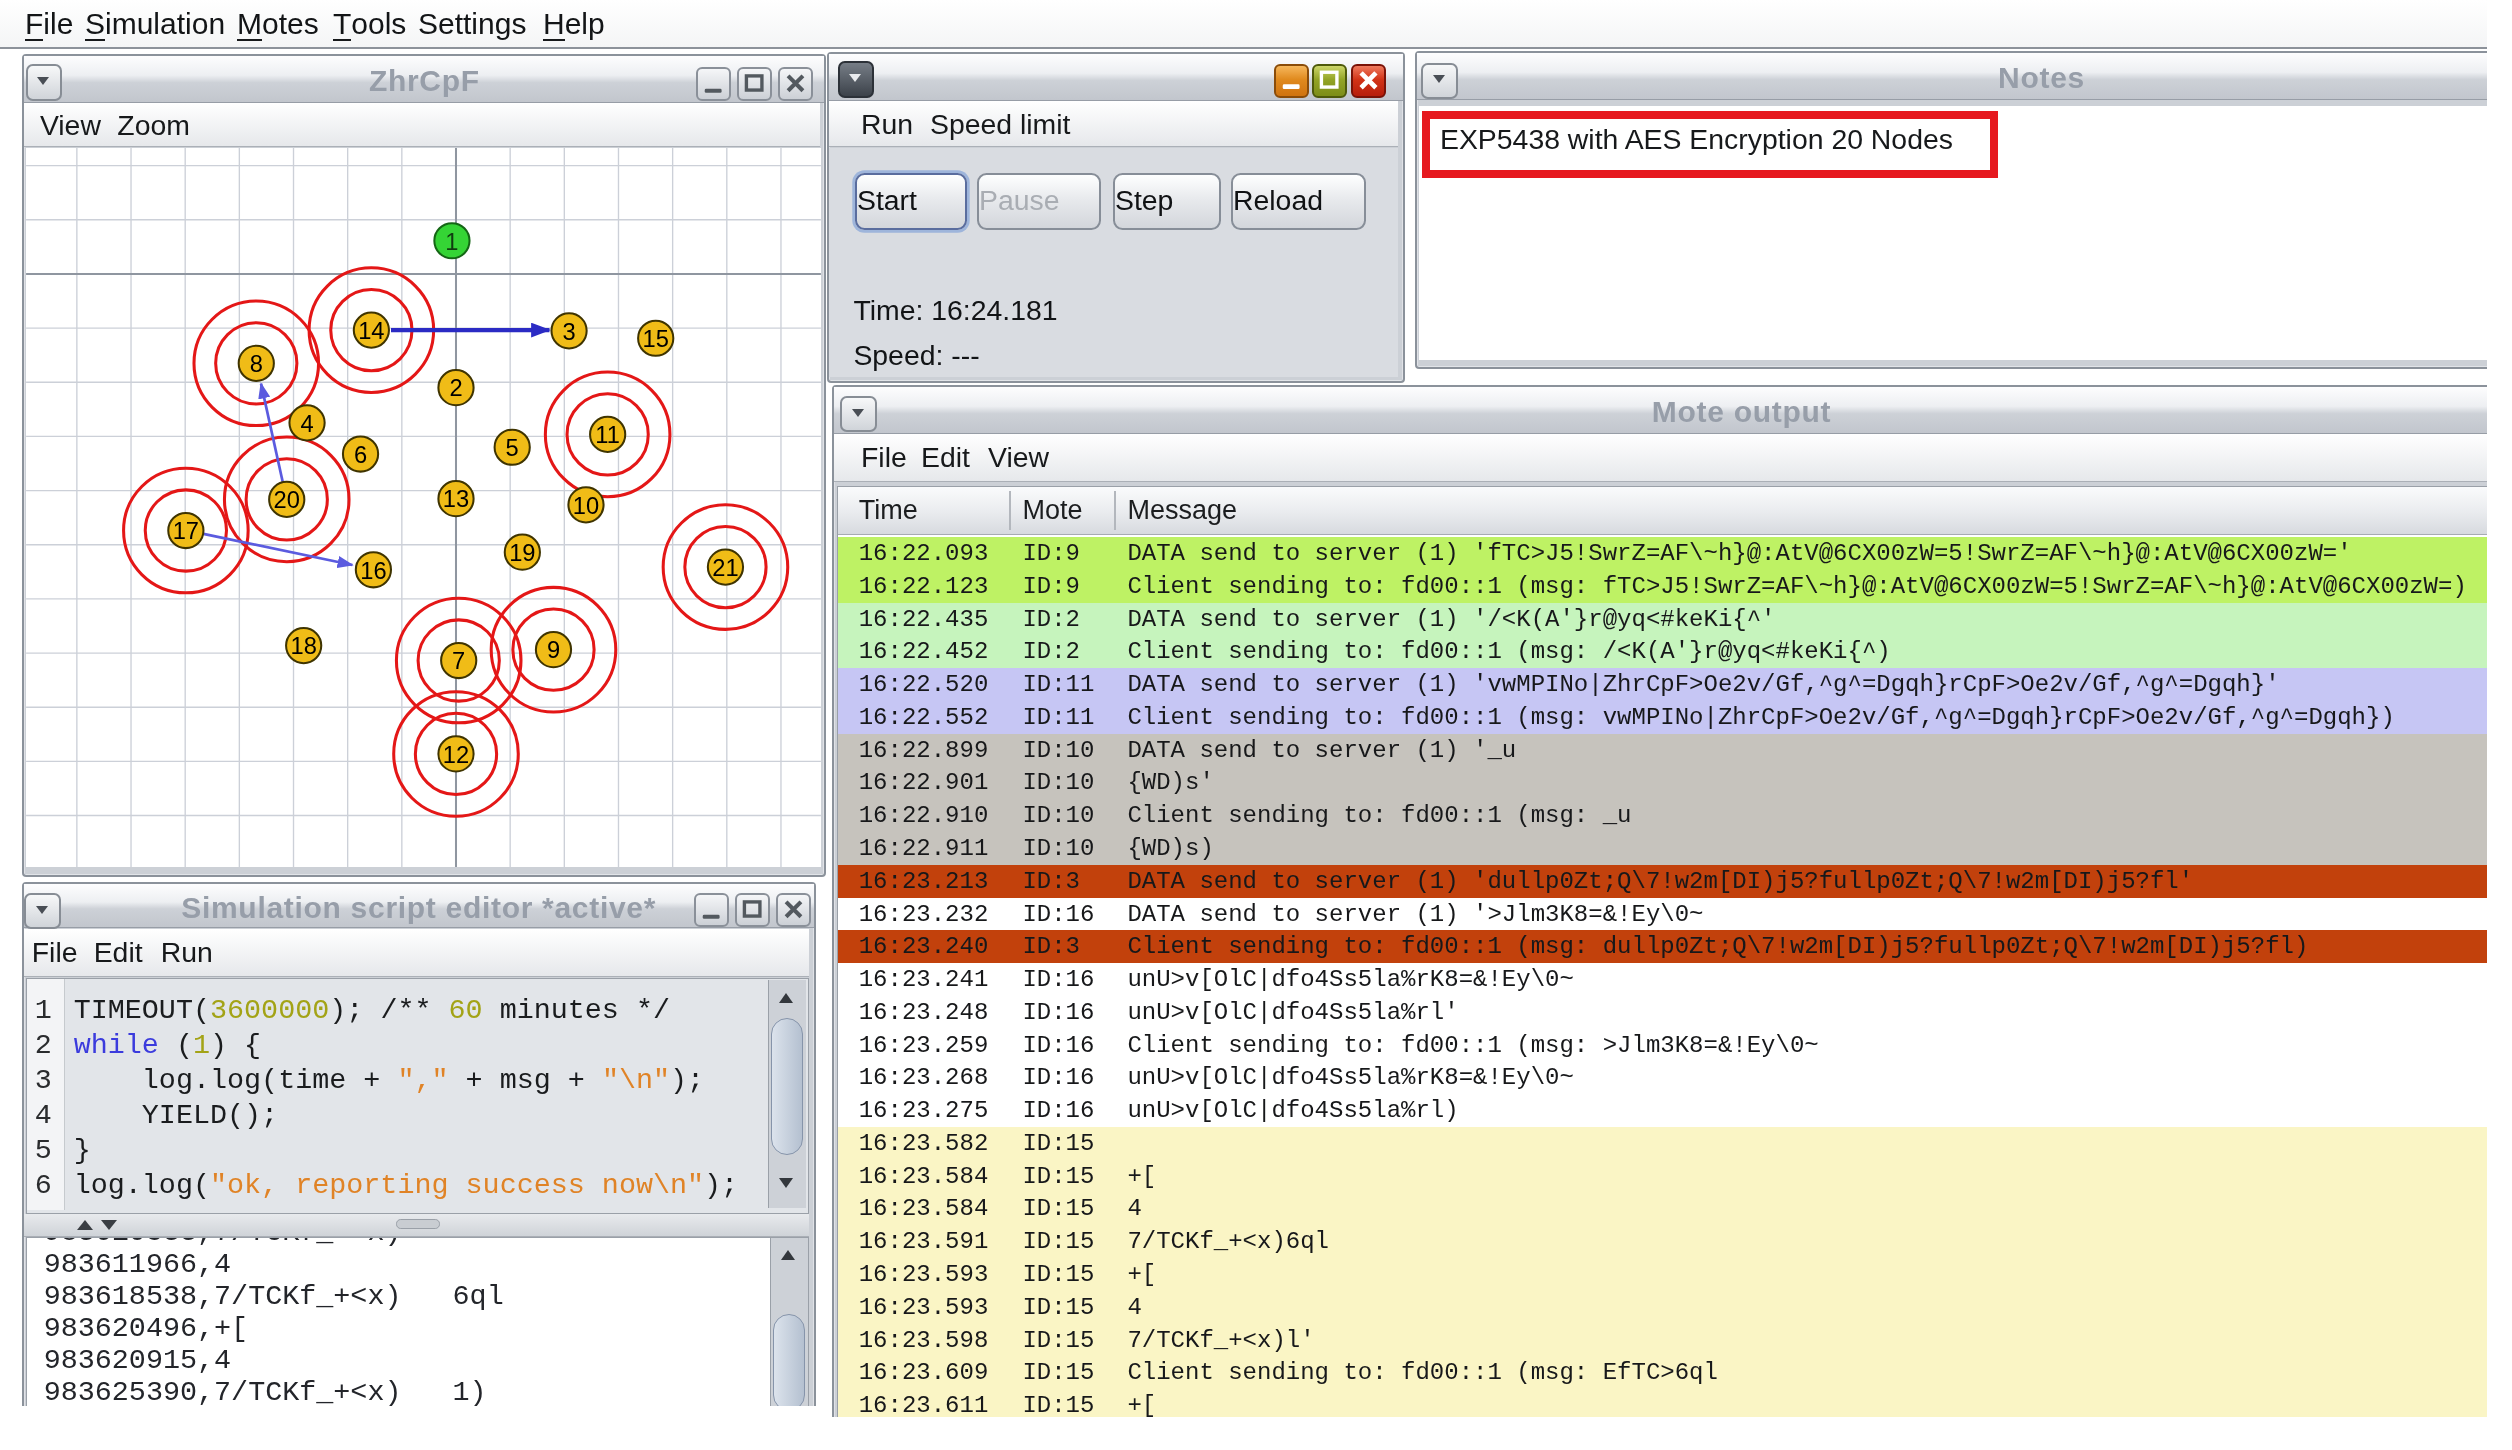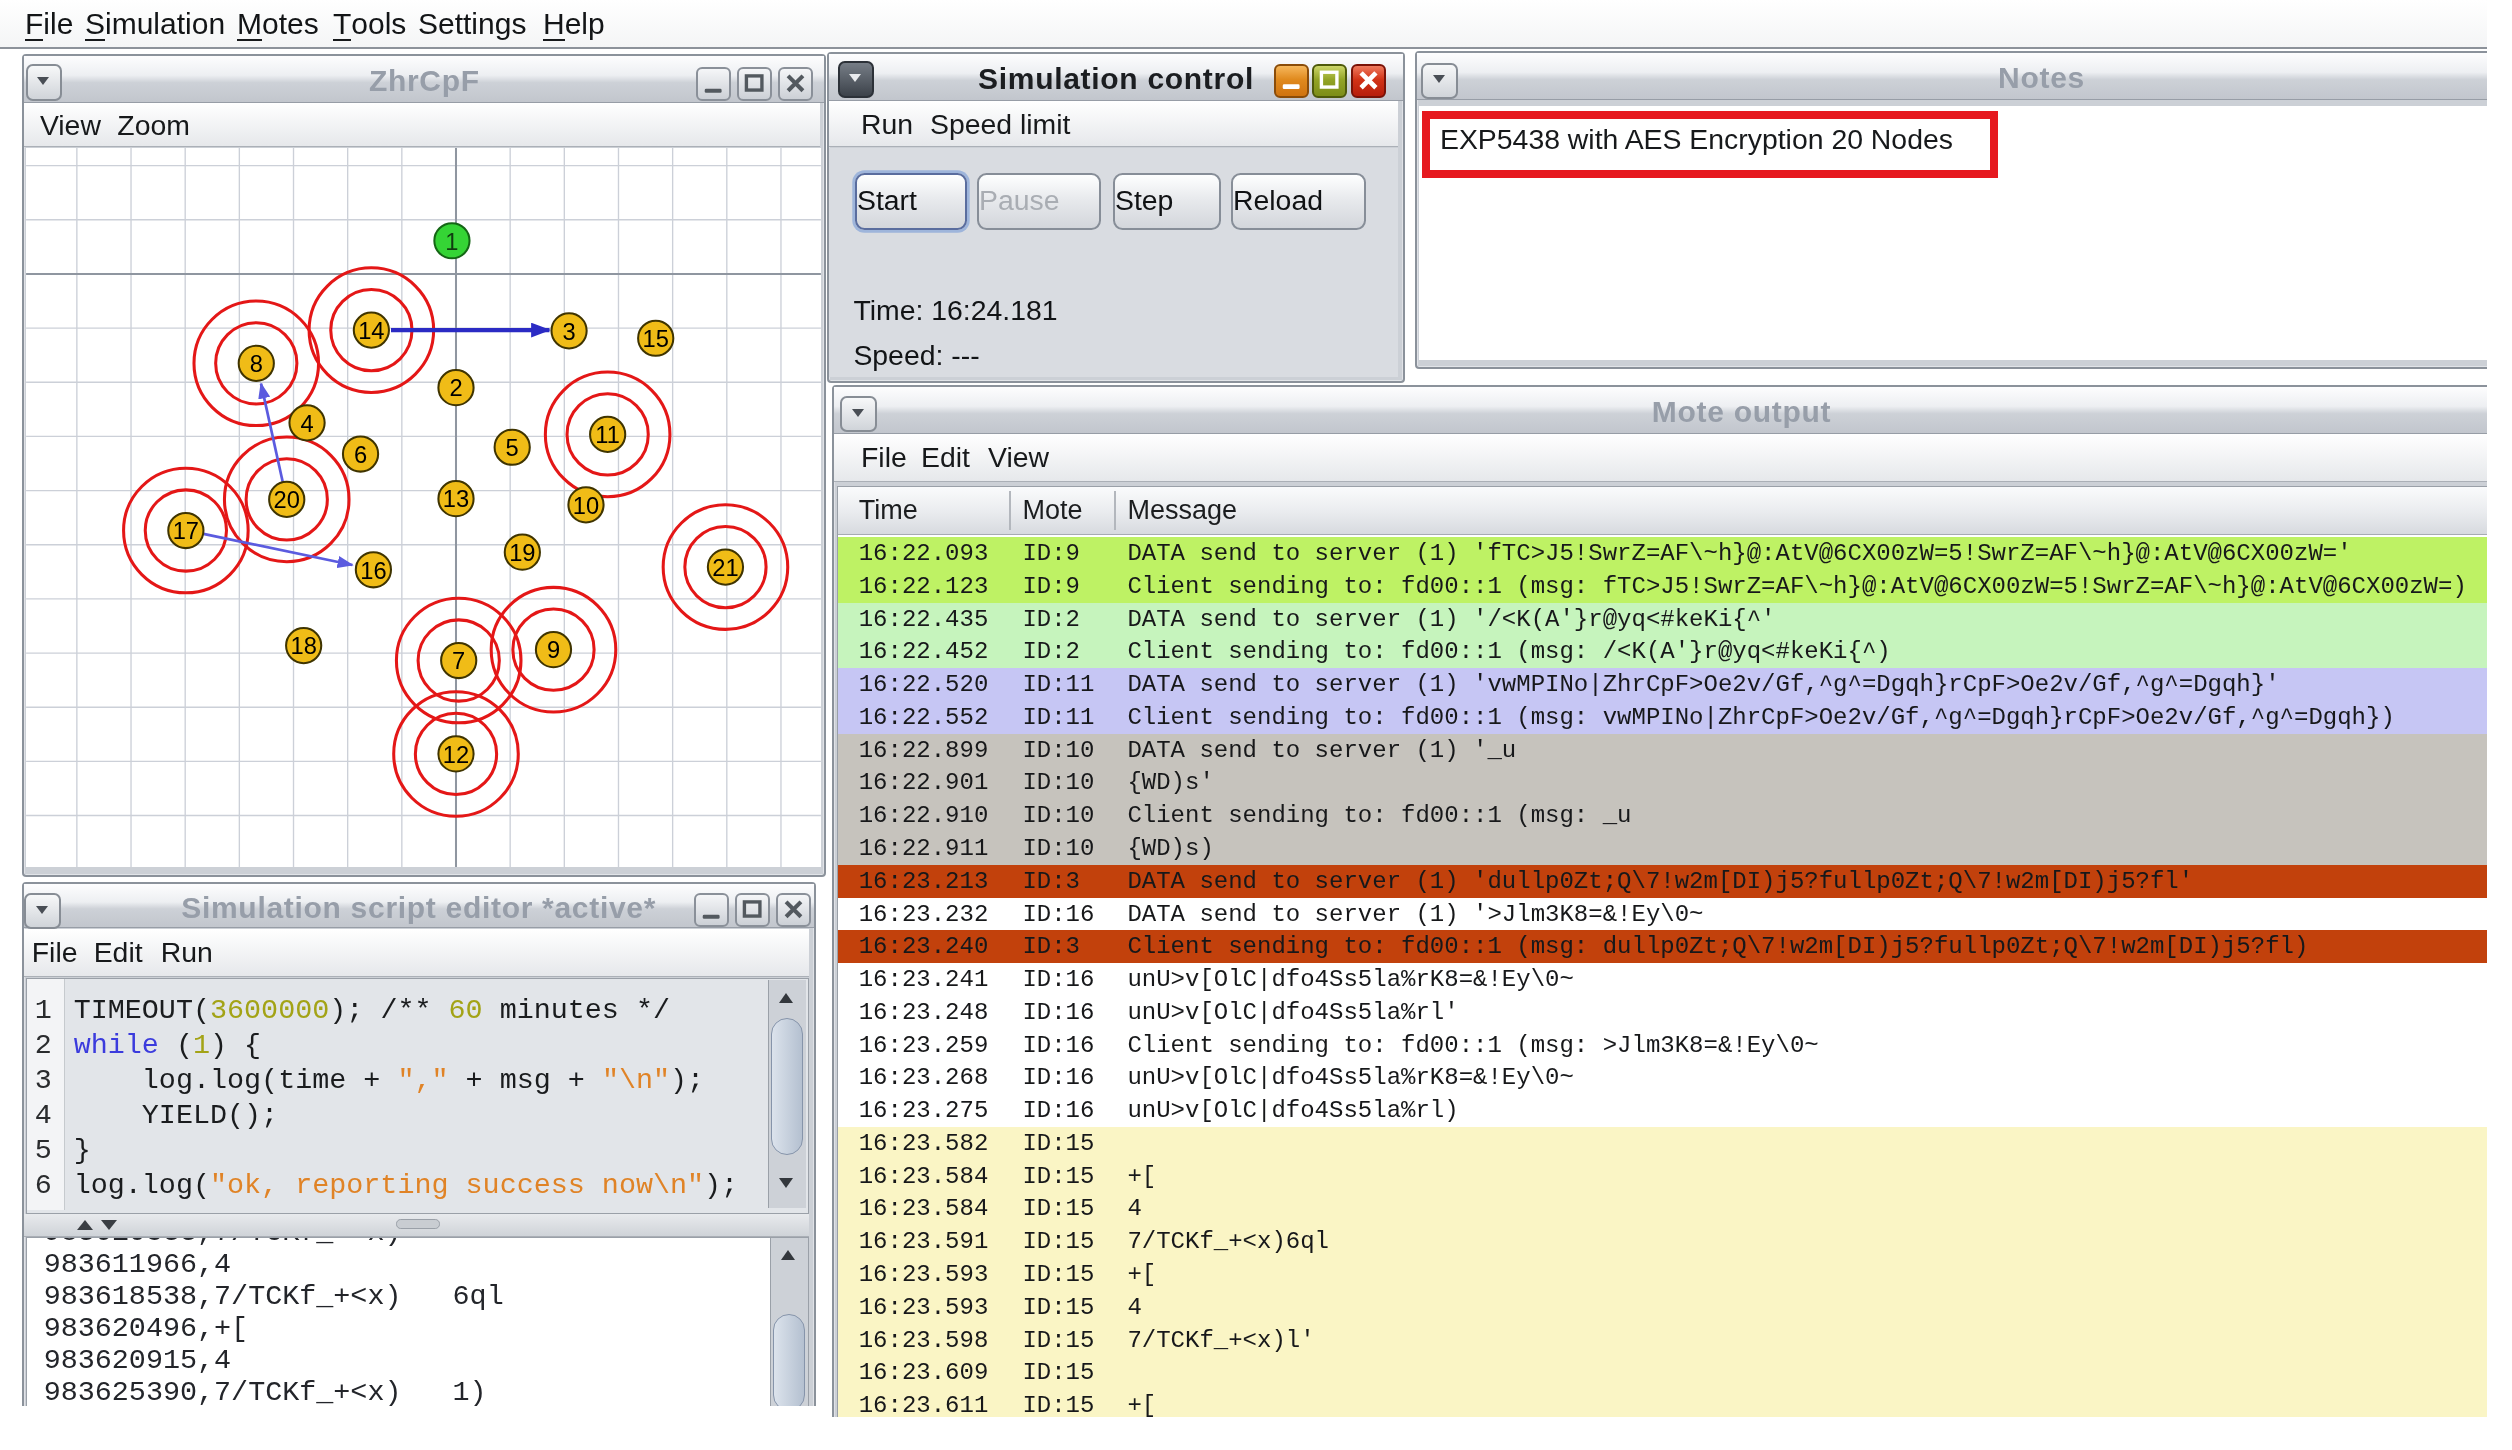--- a/index.html
+++ b/index.html
@@ -202,21 +202,20 @@
             <circle cx="1072" cy="838" r="26" fill="#f0bc17" stroke="#3f3400" stroke-width="3"></circle>
             <text x="1072" y="851">21</text>
           </g>
 </g>
 </svg>
 </div>
 </div>
 
 <div class="win" style="left:827px;top:52px;width:574px;height:327px">
 <div class="tbar" style="height:46px"></div>
-<div class="ttxt ttxtA" style="top:8.1px">Simulation control</div>
 <div class="ddb ddbA" style="left:8.8px;top:7.4px">
       <div class="tri"></div>
     </div>
 <div class="wb" style="left:445px;top:10.2px;background:linear-gradient(#f6b75c,#e08a1e 45%,#cf7310);border-color:#8a4c09"><svg width="31" height="30" viewBox="0 0 46 44">
         <rect x="10" y="27" width="25" height="7" rx="2" fill="#fff"></rect>
       </svg></div>
 <div class="wb" style="left:483px;top:10.2px;background:linear-gradient(#ccd66a,#93a426 45%,#7c8d18);border-color:#4e5a0b"><svg width="31" height="30" viewBox="0 0 46 44">
         <rect x="11" y="9" width="23" height="22" fill="none" stroke="#fff" stroke-width="5"></rect>
       </svg></div>
 <div class="wb" style="left:522px;top:10.2px;background:linear-gradient(#ef7a5e,#d23317 45%,#b71d0b);border-color:#7a1207"><svg width="31" height="30" viewBox="0 0 46 44">
@@ -284,21 +283,21 @@
 <div class="row cw" style="top:492px"><b style="left:20.3px">16:23.259</b><b style="left:184px">ID:16</b><b style="left:289px">Client sending to: fd00::1 (msg: &gt;Jlm3K8=&amp;!Ey\0~</b></div>
 <div class="row cw" style="top:524px"><b style="left:20.3px">16:23.268</b><b style="left:184px">ID:16</b><b style="left:289px">unU&gt;v[OlC|dfo4Ss5la%rK8=&amp;!Ey\0~</b></div>
 <div class="row cw" style="top:557px"><b style="left:20.3px">16:23.275</b><b style="left:184px">ID:16</b><b style="left:289px">unU&gt;v[OlC|dfo4Ss5la%rl)</b></div>
 <div class="row ce" style="top:590px"><b style="left:20.3px">16:23.582</b><b style="left:184px">ID:15</b></div>
 <div class="row ce" style="top:623px"><b style="left:20.3px">16:23.584</b><b style="left:184px">ID:15</b><b style="left:289px">+[</b></div>
 <div class="row ce" style="top:655px"><b style="left:20.3px">16:23.584</b><b style="left:184px">ID:15</b><b style="left:289px">4</b></div>
 <div class="row ce" style="top:688px"><b style="left:20.3px">16:23.591</b><b style="left:184px">ID:15</b><b style="left:289px">7/TCKf_+&lt;x)6ql</b></div>
 <div class="row ce" style="top:721px"><b style="left:20.3px">16:23.593</b><b style="left:184px">ID:15</b><b style="left:289px">+[</b></div>
 <div class="row ce" style="top:754px"><b style="left:20.3px">16:23.593</b><b style="left:184px">ID:15</b><b style="left:289px">4</b></div>
 <div class="row ce" style="top:787px"><b style="left:20.3px">16:23.598</b><b style="left:184px">ID:15</b><b style="left:289px">7/TCKf_+&lt;x)l'</b></div>
-<div class="row ce" style="top:819px"><b style="left:20.3px">16:23.609</b><b style="left:184px">ID:15</b></div>
+<div class="row ce" style="top:819px"><b style="left:20.3px">16:23.609</b><b style="left:184px">ID:15</b><b style="left:289px">Client sending to: fd00::1 (msg: EfTC&gt;6ql</b></div>
 <div class="row ce" style="top:852px"><b style="left:20.3px">16:23.611</b><b style="left:184px">ID:15</b><b style="left:289px">+[</b></div>
 </div>
 </div>
 </div>
 
 <div class="win" style="left:21.7px;top:882px;width:790px;height:609px">
 <div class="tbar" style="height:43px"></div>
 <div class="ttxt" style="top:6.8px">Simulation script editor *active*</div>
 <div class="ddb" style="left:0.7px;top:8.8px">
       <div class="tri"></div>

